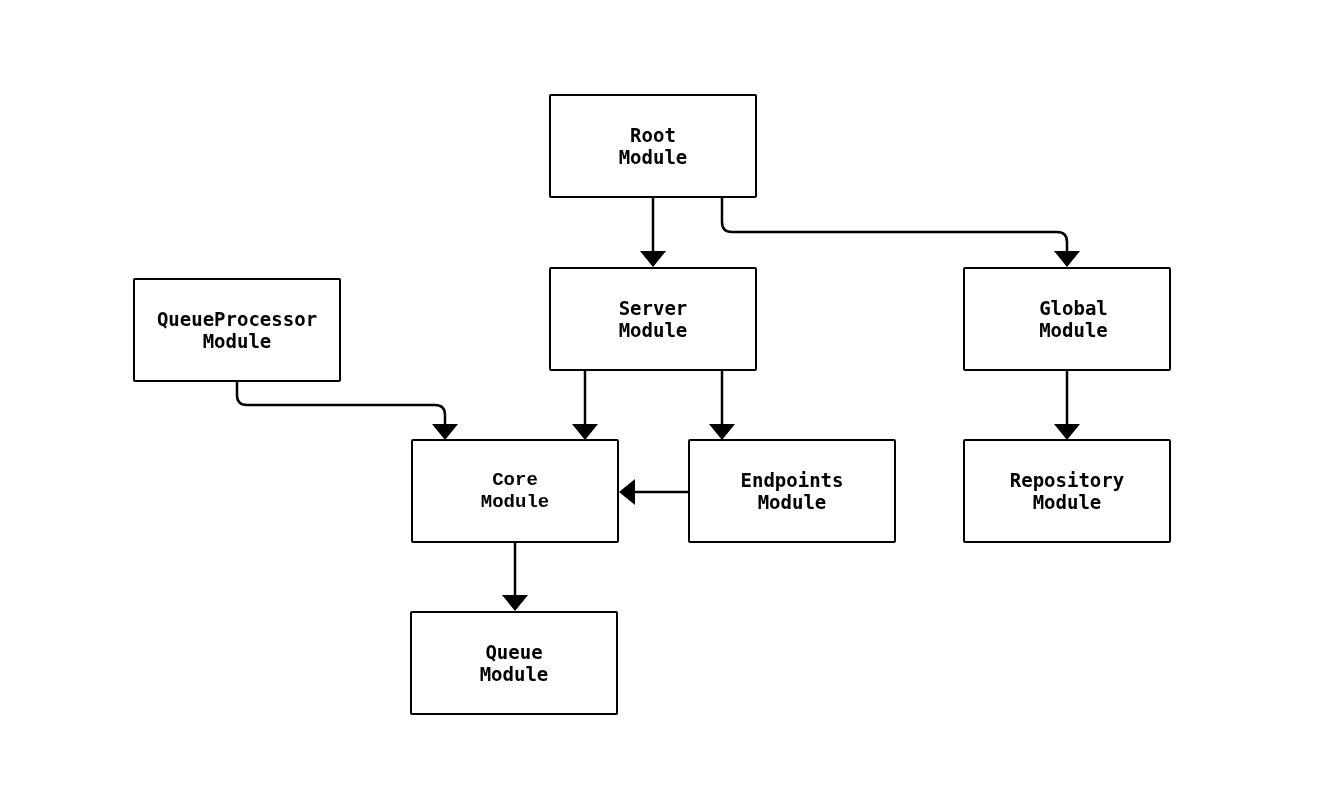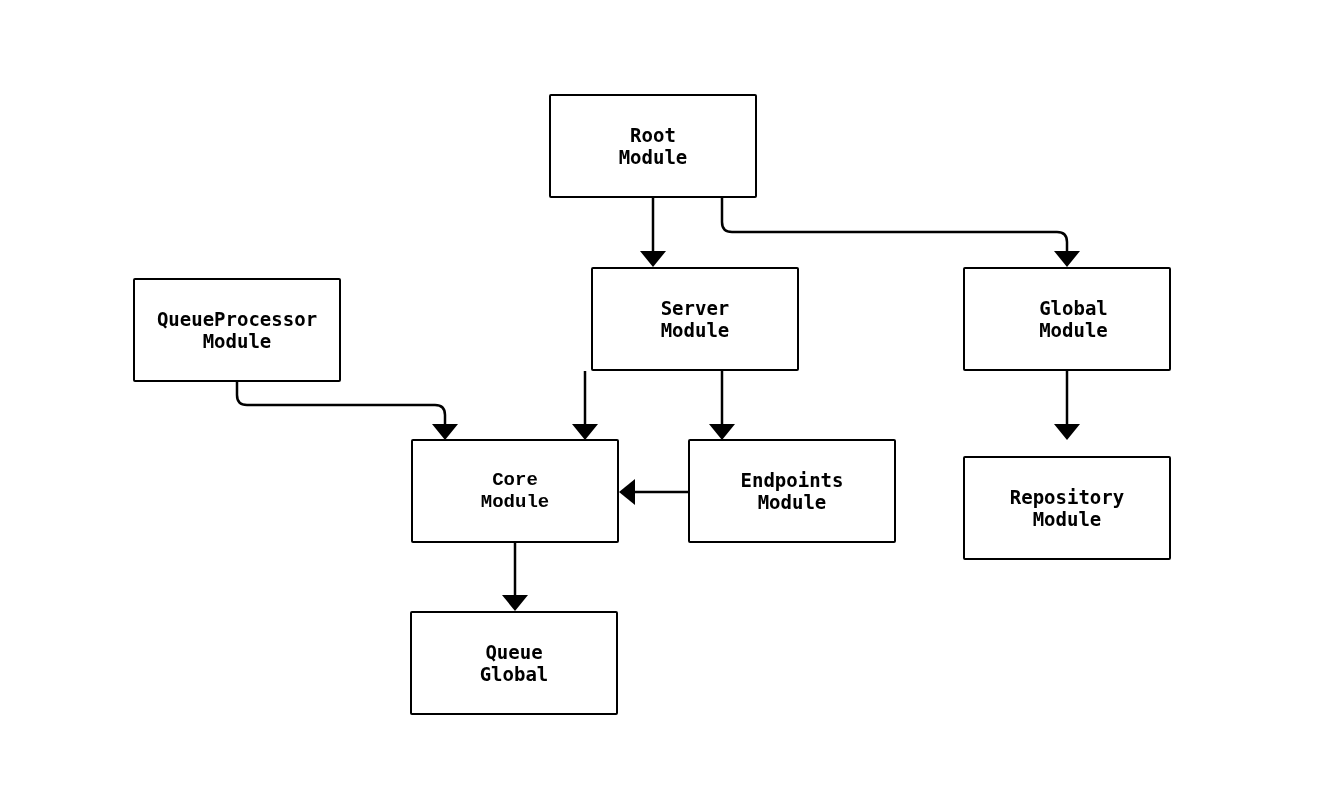--- a/index.html
+++ b/index.html
@@ -44,25 +44,25 @@
     text-align: center;
     white-space: pre-line;
     font-family: "DejaVu Sans Mono", "Liberation Mono", monospace;
     font-weight: 700;
     font-size: 19px;
     line-height: 22px;
     color: #000000;
   }
   .node-root            { left: 549px;  top: 94px;  }
   .node-queue-processor { left: 133px;  top: 267px; margin-top: 11px; }
-  .node-server          { left: 549px;  top: 267px; margin-left: 42px; }
+  .node-server          { left: 549px;  top: 267px; }
   .node-global          { left: 963px;  top: 267px; padding-left: 13px; }
   .node-core            { left: 411px;  top: 439px; font-family: Liberation Mono, monospace; }
   .node-endpoints       { left: 688px;  top: 439px; }
-  .node-repository      { left: 963px;  top: 456px; text-align: center; }
+  .node-repository      { left: 963px;  top: 439px; text-align: center; }
   .node-queue           { left: 410px;  top: 611px; }
 </style>
 </head>
 <body>
 
 <div id="canvas">
 
   <svg id="edges-layer" viewBox="0 0 1337 809" xmlns="http://www.w3.org/2000/svg">
 
     <path class="edge-path" d="M 653 198 L 653 251"></path>
@@ -105,15 +105,15 @@
   <div class="node node-core">Core
 Module</div>
 
   <div class="node node-endpoints">Endpoints
 Module</div>
 
   <div class="node node-repository">Repository
 Module</div>
 
   <div class="node node-queue">Queue
-Global</div>
+Module</div>
 
 </div>
 
 </body></html>

